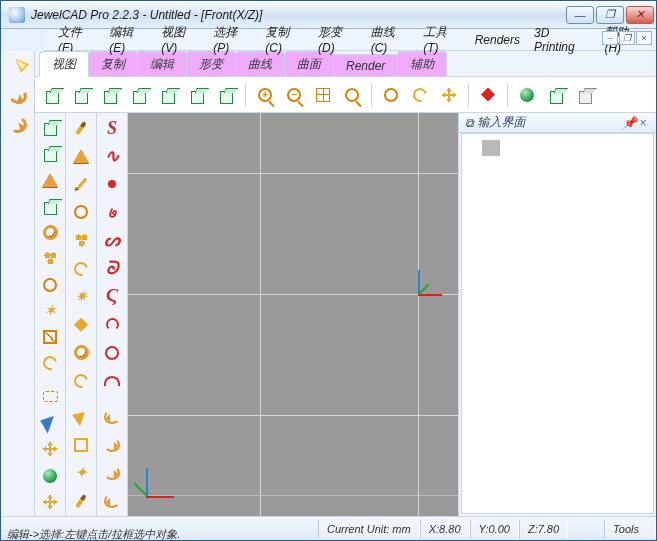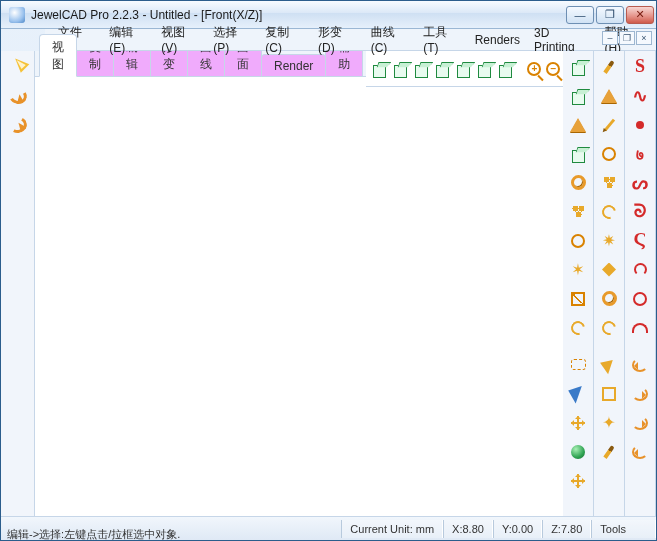--- a/index.html
+++ b/index.html
@@ -2,20 +2,21 @@
 <html><head>
 <meta charset="utf-8">
 <style>
   * { box-sizing: border-box; margin: 0; padding: 0; font-family: "Microsoft YaHei", Tahoma, sans-serif; }
   body { background: #fff; }
   .window {
     width: 657px; height: 541px;
     border: 1px solid #2b5d8c;
     display: flex; flex-direction: column;
     background: linear-gradient(#e8f1fb, #dde9f7);
+    font-style: italic;
   }
   
   .titlebar {
     height: 28px; display: flex; align-items: center;
     background: linear-gradient(#f7fbff, #dbe8f7 45%, #cfe0f3 46%, #e6f0fb);
     border-bottom: 1px solid #9bb7d4;
     padding: 0 2px 0 8px;
     font-size: 12px; color: #1a1a1a;
   }
   .title-icon {
@@ -215,21 +216,21 @@
   .statusbar {
     height: 24px; background: linear-gradient(#f1f6fc,#dfe9f5);
     border-top: 1px solid #c6d6e8;
     display:flex; align-items:center; font-size:11px; color:#333;
   }
   .statusbar .msg { flex:1; padding: 0 6px; white-space:nowrap; overflow:hidden;margin-top:12px; }
   .statusbar .cell {
     padding: 3px 8px; border-left:1px solid #b8cadd; border-right:1px solid #fff;
     background: rgba(255,255,255,.25);
   }
-  .statusbar .cell:last-child { padding-right: 29px; }
+  .statusbar .cell:last-child { padding-right: 16px; margin-left: 36px; }
 </style>
 </head>
 <body>
 
 <div class="window">
 
   <div class="titlebar">
     <div class="title-icon"></div>
     <div class="title">JewelCAD Pro 2.2.3 - Untitled - [Front(X/Z)]</div>
     <div class="win-btns">
@@ -265,21 +266,21 @@
           <span class="arrowsel-yellow"></span>
         </div>
       <div class="tool">
           <span class="bigundo"></span>
         </div>
       <div class="tool">
           <span class="bigredo"></span>
         </div>
     </div>
 
-    <div style="flex:1; display:flex; flex-direction:row; min-width:0;">
+    <div style="flex:1; display:flex; flex-direction:column; min-width:0;">
 
       <div class="tabstrip">
         <div class="tab active">视图</div>
         <div class="tab">复制</div>
         <div class="tab">编辑</div>
         <div class="tab">形变</div>
         <div class="tab">曲线</div>
         <div class="tab">曲面</div>
         <div class="tab">Render</div>
         <div class="tab">辅助</div>

